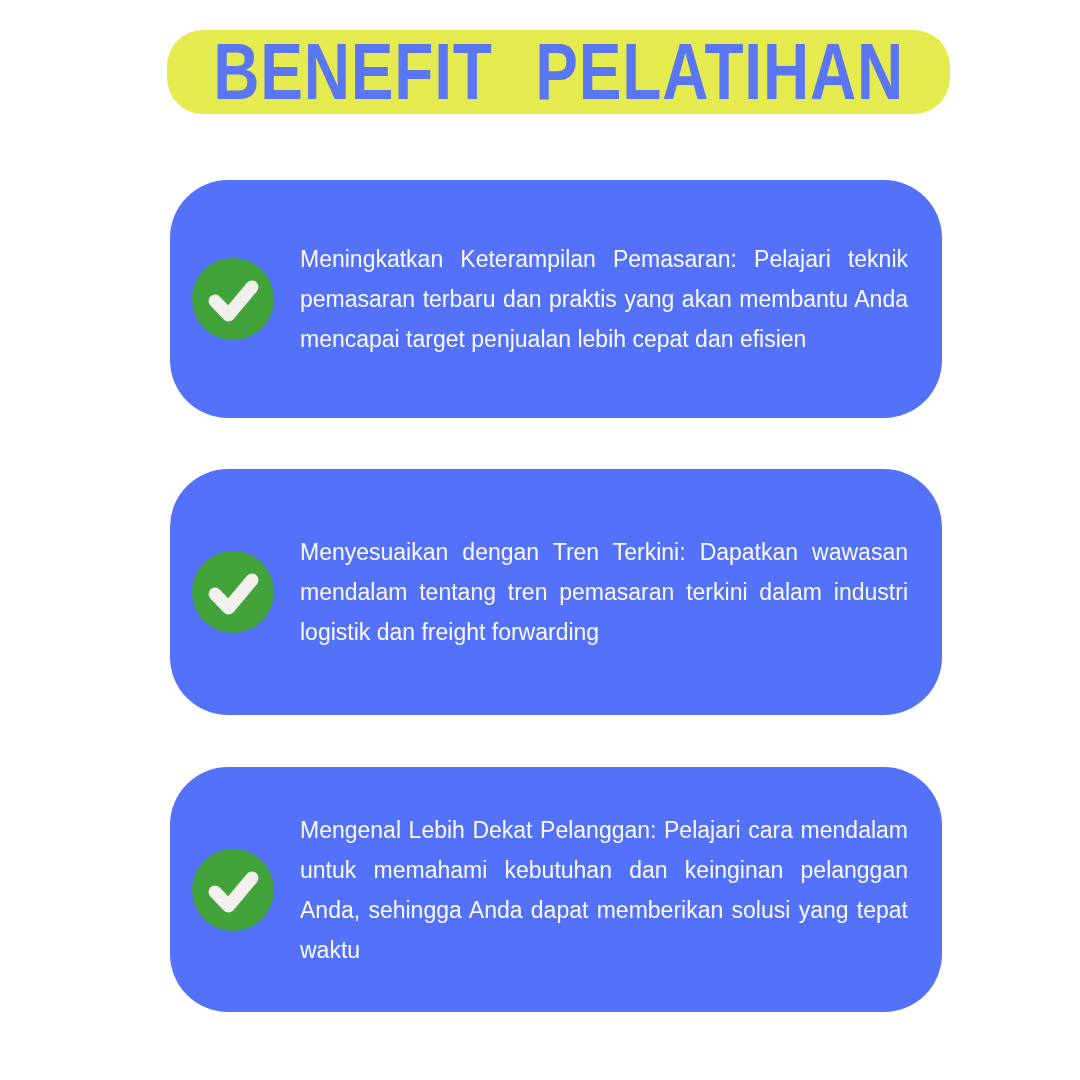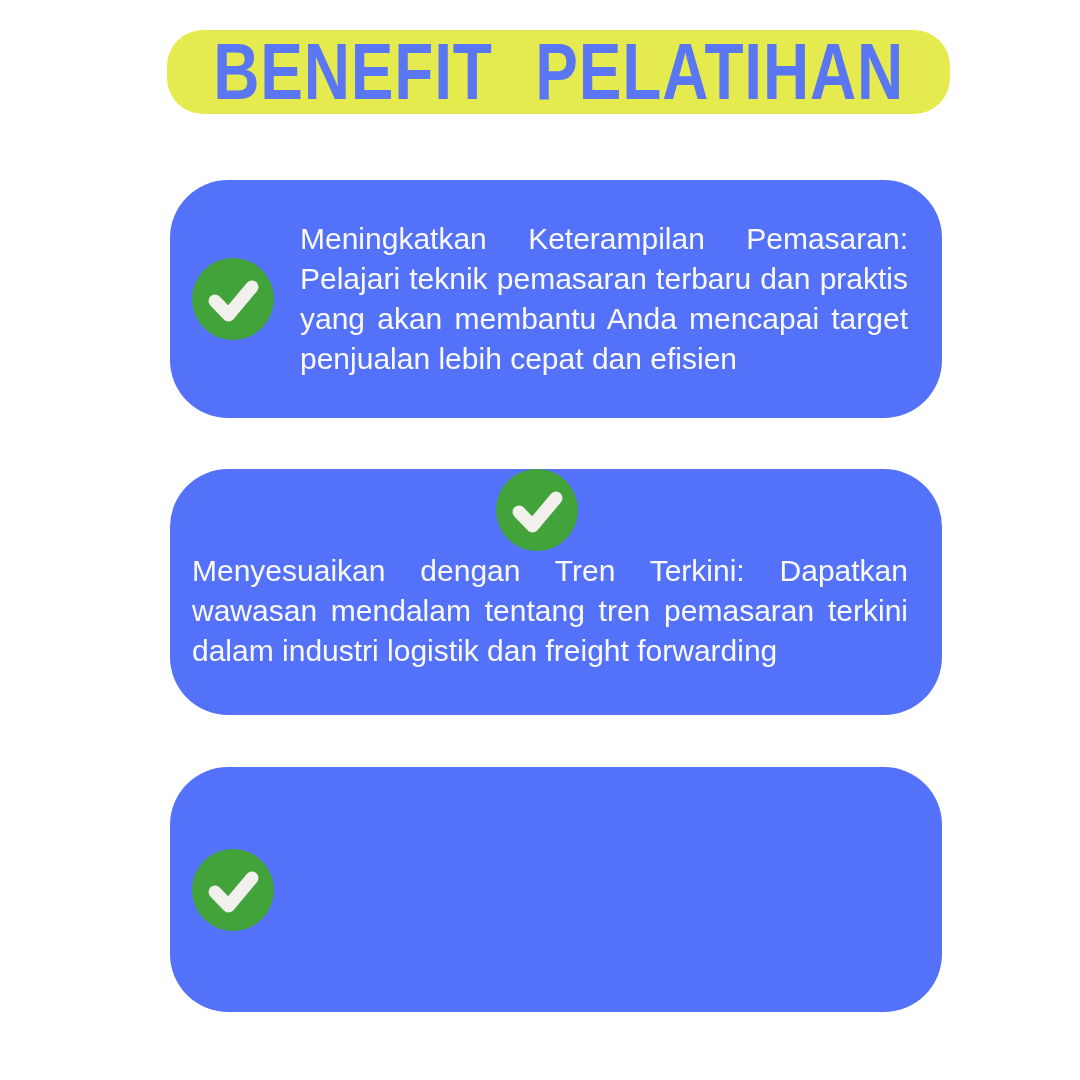--- a/index.html
+++ b/index.html
@@ -48,37 +48,37 @@
     position:absolute;
     left:170px;
     width:772px;
     background:var(--card-blue);
     border-radius:58px;
     display:flex;
     align-items:center;
     padding:0 34px 0 22px;
   }
   .card-1{top:180px;height:238px;}
-  .card-2{top:469px;height:246px;flex-direction:column;}
+  .card-2{top:469px;height:246px;}
   .card-3{top:767px;height:245px;}
 
   .check-circle{
     width:82px;height:82px;
     flex:0 0 82px;
     border-radius:50%;
     background:var(--check-green);
     margin-right:26px;
     display:flex;align-items:center;justify-content:center;
   }
   .check-circle svg{display:block;width:82px;height:82px;}
 
   .benefit-text{
     flex:1;
     color:var(--card-text);
-    font-size:30px;
+    font-size:23px;
     line-height:40px;
     text-align:justify;
     text-justify:inter-word;
   }
 </style>
 </head>
 <body>
 
 <div class="canvas">
 
@@ -103,15 +103,16 @@
     </span>
     <p class="benefit-text">Menyesuaikan dengan Tren Terkini: Dapatkan wawasan mendalam tentang tren pemasaran terkini dalam industri logistik dan freight forwarding</p>
   </div>
 
   <div class="benefit-card card-3">
     <span class="check-circle">
       <svg viewBox="0 0 82 82">
         <path d="M23 43 L36.5 57 L60 29" fill="none" stroke="#f1f0ec" stroke-width="13" stroke-linecap="round" stroke-linejoin="round"></path>
       </svg>
     </span>
+    <p class="benefit-text">Mengenal Lebih Dekat Pelanggan: Pelajari cara mendalam untuk memahami kebutuhan dan keinginan pelanggan Anda, sehingga Anda dapat memberikan solusi yang tepat waktu</p>
   </div>
 
 </div>
 
 </body></html>

